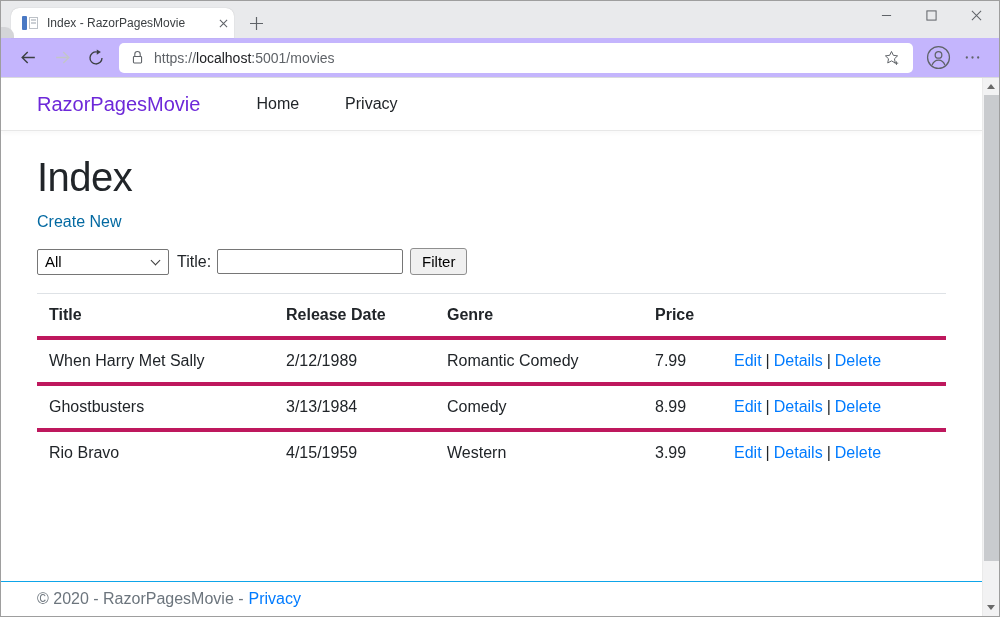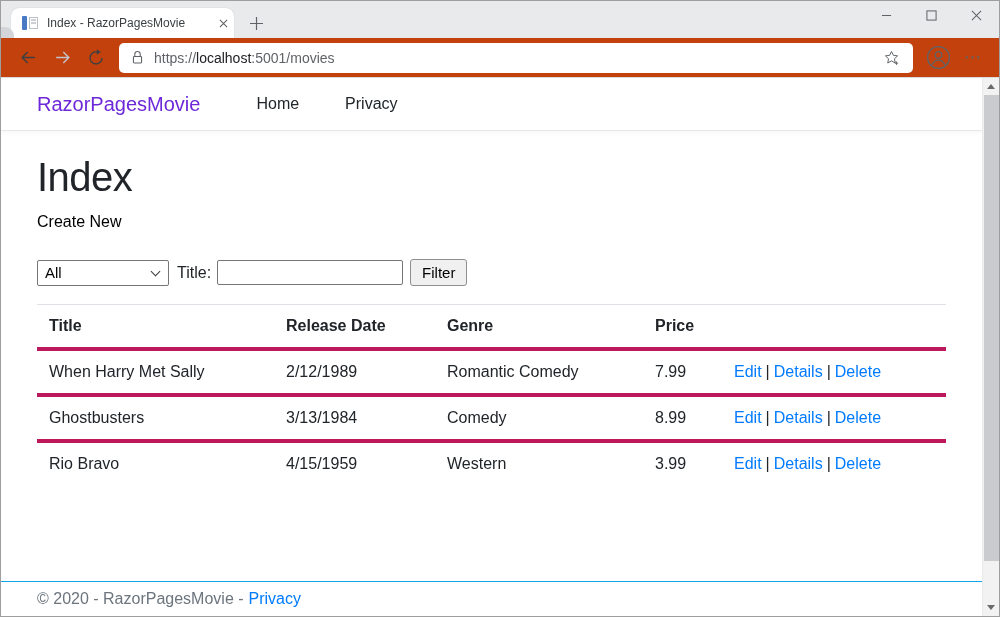--- a/index.html
+++ b/index.html
@@ -23,21 +23,21 @@
   .favicon .doc { width:9px; height:12px; margin:1px 0 0 2px; border:1.5px solid #bcc1c7; background:#fff; padding:1.5px 1px; }
   .favicon .doc i { display:block; height:1.5px; background:#ccd0d5; margin-bottom:1.5px; }
   .tab-title { flex:1; font-size:12px; color:#3c4043; margin-left:9px; white-space:nowrap; overflow:hidden; }
   .icon-btn { display:flex; align-items:center; justify-content:center; cursor:default; }
   .tab-close { width:18px; height:18px; border-radius:3px; }
   .new-tab { width:28px; height:28px; margin:0 0 1px 8px; }
   .win-controls { position:absolute; top:0; right:0; height:29px; display:flex; }
   .win-btn { width:45px; height:29px; display:flex; align-items:center; justify-content:center; }
 
   
-  .toolbar { height:40px; background:#c2410c; border-bottom:1px solid #dadbdd; display:flex; align-items:center; padding:0 10px; }
+  .toolbar { height:40px; background:#c4b5fd; border-bottom:1px solid #dadbdd; display:flex; align-items:center; padding:0 10px; }
   .nav-btn { width:34px; height:34px; }
   .addressbar {
     flex:1; height:30px; margin:0 8px 0 6px; background:#fff; border-radius:5px;
     display:flex; align-items:center; padding:0 8px 0 12px;
   }
   .url { font-size:14px; margin-left:10px; white-space:nowrap; }
   .url .scheme, .url .path { color:#5f6368; }
   .url .host { color:#202124; }
   .star-btn { width:28px; height:28px; margin-left:auto; }
   .round-btn { width:34px; height:34px; }
@@ -53,21 +53,21 @@
   .tri-down { width:0; height:0; border-left:4px solid transparent; border-right:4px solid transparent; border-top:5px solid #6a6a6a; }
   .sb-thumb { position:absolute; top:17px; left:1px; width:15px; height:466px; background:#c9cbce; }
 
   .site-navbar { height:53px; display:flex; align-items:center; padding:0 36px; border-bottom:1px solid #e7e7e7; box-shadow:0 3px 3px rgba(0,0,0,.025); background:#fff; }
   .brand { font-size:20px; color:#6d28d9; text-decoration:none; margin-right:18px; }
   .site-nav { display:flex; }
   .site-nav a { font-size:16px; color:#212529; text-decoration:none; padding:0 8px;margin-left:30px; }
 
   main { padding:24px 36px 0; }
   h1 { font-size:40px; font-weight:400; color:#212529; margin:0 0 13px; letter-spacing:-.5px; }
-  .create-new { display:inline-block; font-size:16px; color:#000000; text-decoration:none; margin-bottom:28px; }
+  .create-new { display:inline-block; font-size:16px; color:#0369a1; text-decoration:none; margin-bottom:17px; }
 
   .filter-row { display:flex; align-items:center; margin-bottom:18px; }
   .select-wrap { position:relative; }
   .select-wrap select {
     width:132px; height:26px; font-size:15px; font-family:inherit; color:#000;
     background:#fff; border:1px solid #767676; border-radius:2px;
     appearance:none; -webkit-appearance:none; padding:0 24px 0 7px;
   }
   .chevron { position:absolute; right:10px; top:8px; width:7px; height:7px; border-right:1.7px solid #3c3c3c; border-bottom:1.7px solid #3c3c3c; transform:rotate(45deg); pointer-events:none; }
   .filter-row label { margin-left:8px; font-size:16px; color:#212529; }

